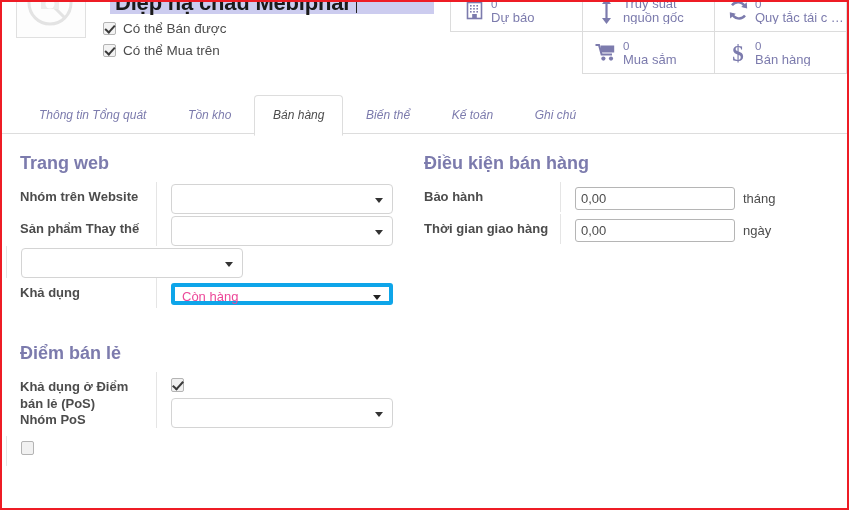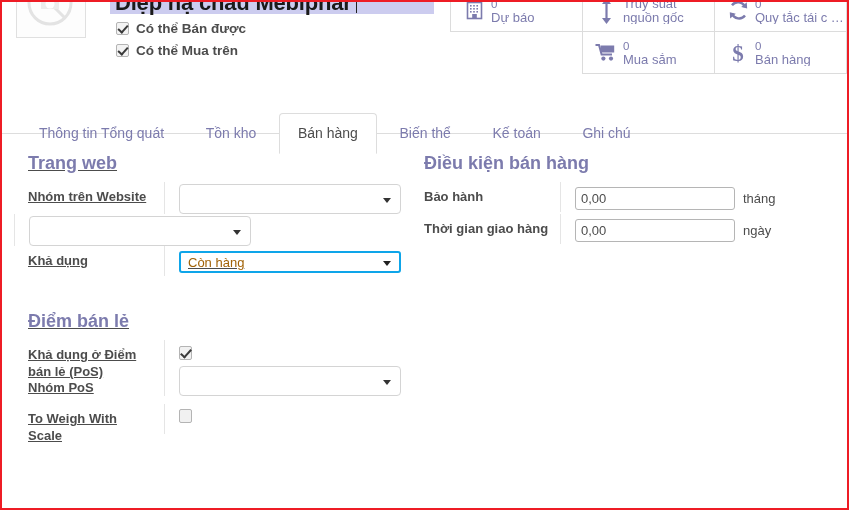--- a/index.html
+++ b/index.html
@@ -75,23 +75,22 @@
     display: inline-block;
     width: 1px;
     height: 20px;
     background: #222;
     vertical-align: -3px;
     margin-left: 4px;
   }
 
   .chk-list {
     position: absolute;
-    left: 114px;
+    left: 101px;
     top: 29px;
-    font-weight: bold;
   }
   .chk-row {
     display: flex;
     align-items: center;
     height: 22px;
   }
   .chk {
     width: 13px;
     height: 13px;
     box-sizing: border-box;
@@ -169,44 +168,45 @@
   .tabs {
     position: relative;
     height: 40px;
     border-bottom: 1px solid #dddddd;
     padding-left: 18px;
     box-sizing: border-box;
     margin-top: 4px;
   }
   .tab {
     display: inline-block;
-    font-size: 14px;
+    font-size: 12px;
     color: #7c7bad;
     padding: 10px 18px 11px 18px;
     line-height: 18px;
     box-sizing: border-box;
     position: relative;
-    top: 19px;
+    top: 1px;
     border: 1px solid transparent;
     border-radius: 4px 4px 0 0;
     background: transparent;
+    font-style: italic;
   }
   .tab.active {
     color: #4c4c4c;
     background: #ffffff;
     border-color: #dddddd;
     border-bottom-color: #ffffff;
   }
 
   
   .sheet {
     position: relative;
     padding: 18px 0 0 0;
   }
-  .col-left  { position: absolute; left: 12px;   top: 18px; width: 414px; text-decoration: underline; }
+  .col-left  { position: absolute; left: 4px;   top: 18px; width: 414px; }
   .col-right { position: absolute; left: 414; top: 18px; width: 430px; }
 
   .grp-title {
     font-size: 18px;
     font-weight: bold;
     color: #7c7bad;
     padding-left: 14px;
     margin: 0 0 8px 0;
     line-height: 22px;
   }
@@ -251,25 +251,25 @@
     top: 13px;
     width: 0; height: 0;
     border-left: 4.5px solid transparent;
     border-right: 4.5px solid transparent;
     border-top: 5px solid #333;
   }
   .sel {
     width: 222px;
     height: 22px;
     box-sizing: border-box;
-    border: 2px solid #0ea5e9;
+    border: 4px solid #0ea5e9;
     border-radius: 3px;
     background: #fff;
     font-size: 13px;
-    color: #a16207;
+    color: #ec4899;
     line-height: 20px;
     padding-left: 7px;
     position: relative;
   }
   .sel .arrow {
     position: absolute;
     right: 8px;
     top: 8px;
     width: 0; height: 0;
     border-left: 4px solid transparent;
@@ -461,30 +461,38 @@
 
       <div class="frow">
         <div class="flbl">Nhóm trên Website</div>
         <div class="fval">
           <div class="m2o">
                 <span class="arrow"></span>
               </div>
         </div>
       </div>
 
-
-      <div class="frow">
+      <div class="frow">
+        <div class="flbl">Sản phẩm Thay thế</div>
         <div class="fval">
           <div class="m2o">
                 <span class="arrow"></span>
               </div>
         </div>
       </div>
 
       <div class="frow">
+        <div class="fval">
+          <div class="m2o">
+                <span class="arrow"></span>
+              </div>
+        </div>
+      </div>
+
+      <div class="frow">
         <div class="flbl">Khả dụng</div>
         <div class="fval">
           <div class="sel"><span>Còn hàng</span><span class="arrow"></span></div>
         </div>
       </div>
 
       <div style="height:32px;"></div>
 
       <div class="grp-title">Điểm bán lẻ</div>
 
@@ -498,21 +506,20 @@
       <div class="frow" style="margin-top:-16px;align-items:flex-end;">
         <div class="flbl">Nhóm PoS</div>
         <div class="fval">
           <div class="m2o">
                 <span class="arrow"></span>
               </div>
         </div>
       </div>
 
       <div class="frow" style="margin-top:8px;">
-        <div class="flbl">To Weigh With Scale</div>
         <div class="fval" style="align-items:flex-start;padding-top:5px;">
           <span class="box-chk"></span>
         </div>
       </div>
 
     </div>
 
     <div class="col-right" style="left:408px;">
 
       <div class="grp-title">Điều kiện bán hàng</div>

